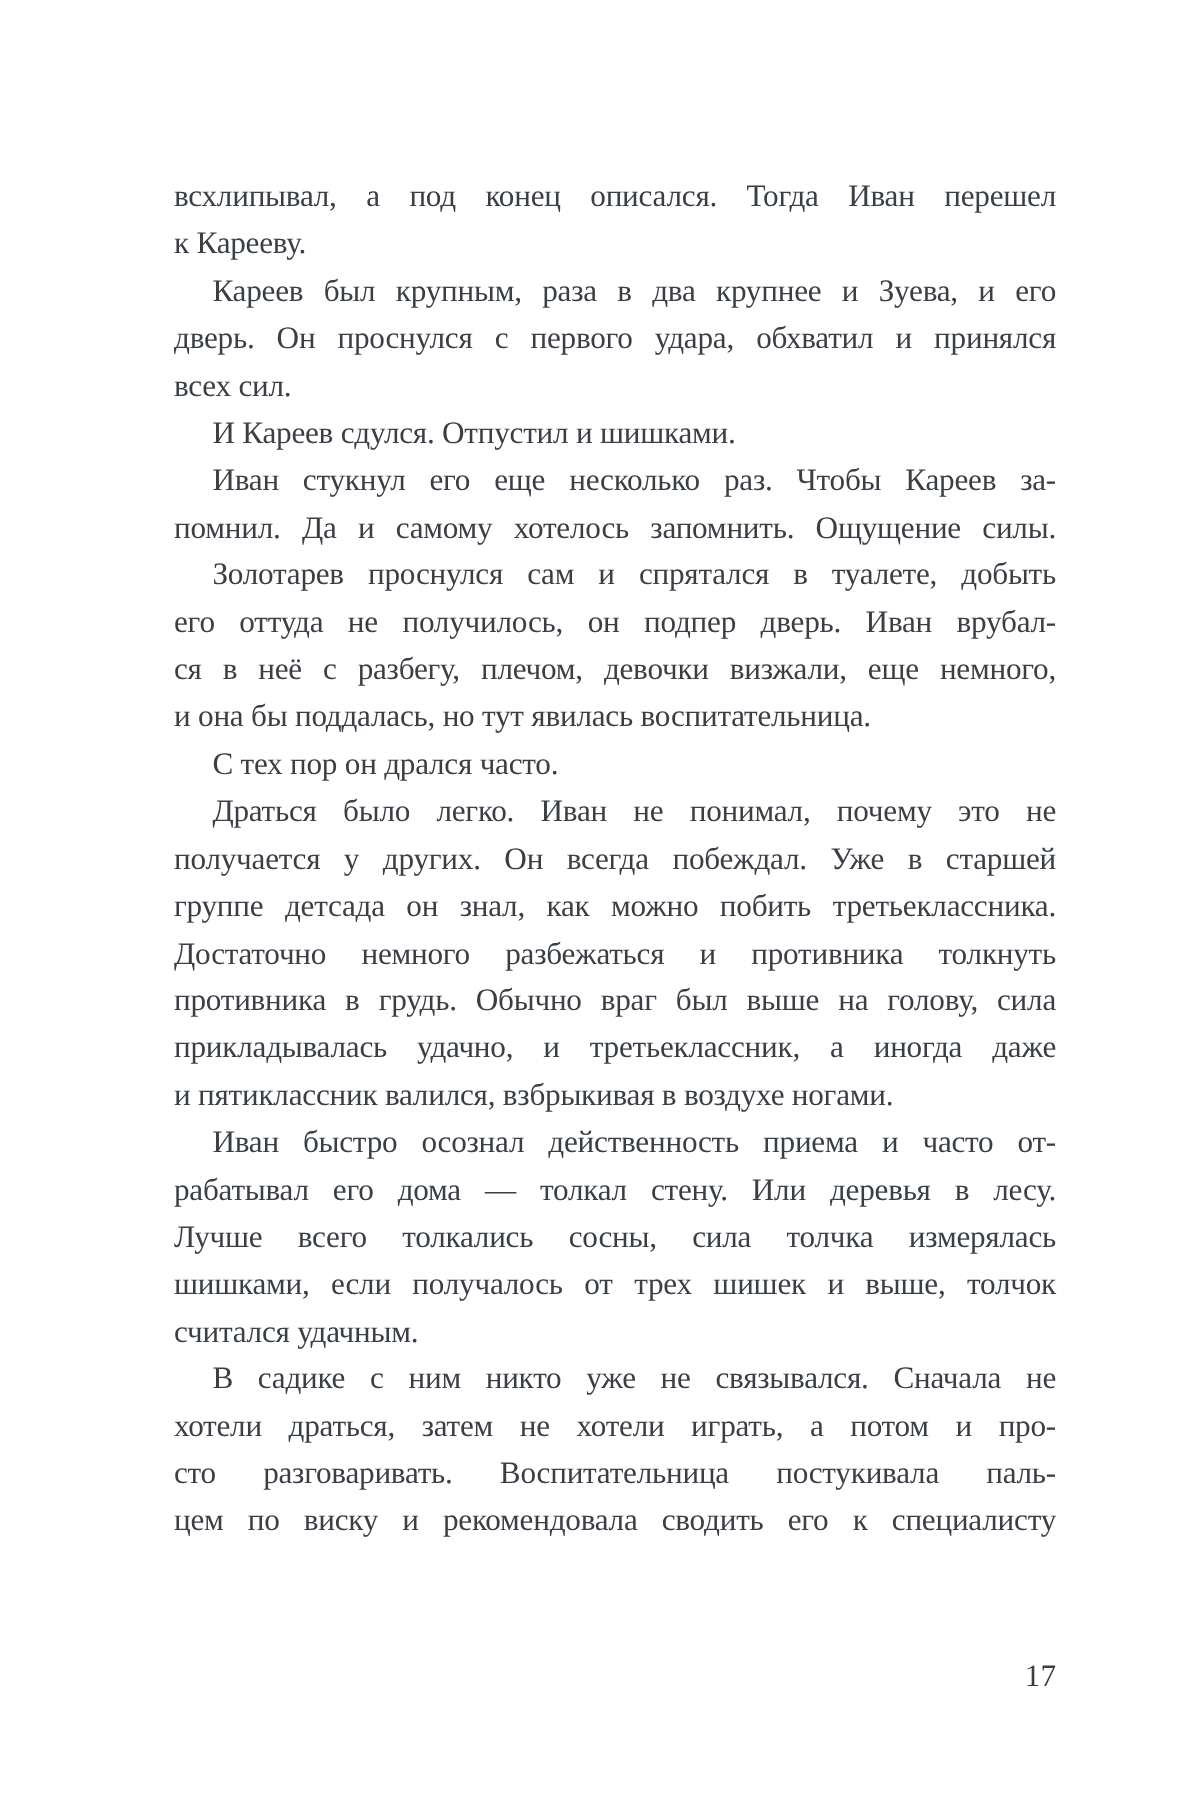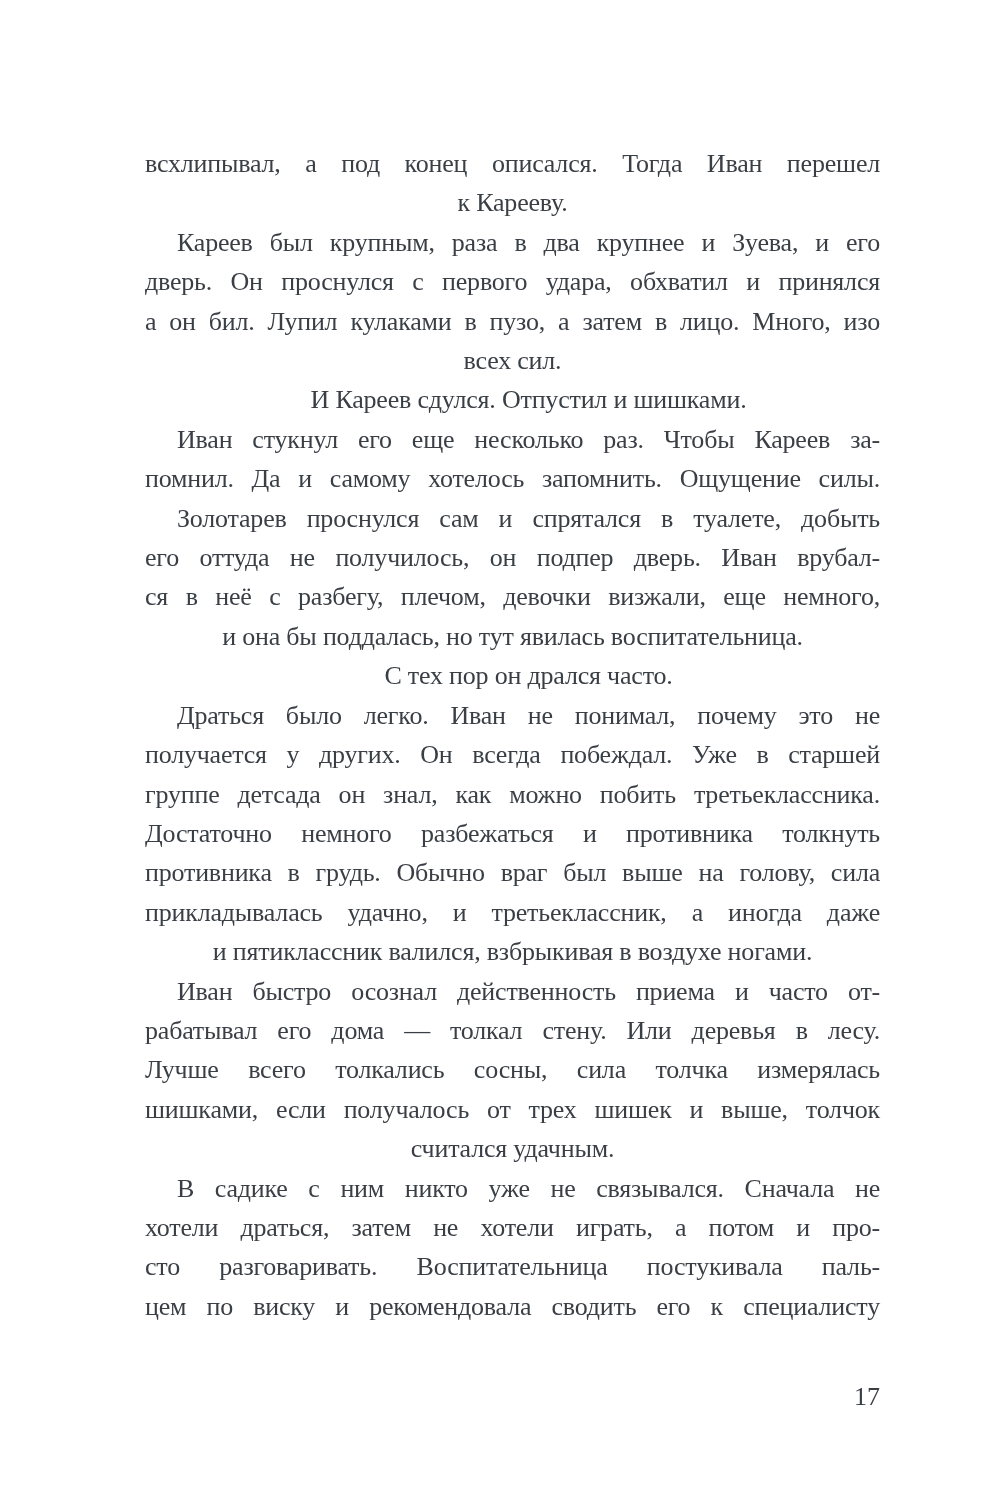--- a/index.html
+++ b/index.html
@@ -20,21 +20,21 @@
     position: absolute;
     left: 145px;
     top: 116px;
     width: 735px;
     margin-top: 28px;
   }
   .line {
     font-size: 26px;
     line-height: 39.4px;
     letter-spacing: -0.2px;
-    text-align: center;
+    text-align: left;
     white-space: normal;
   }
   .line.just {
     text-align: justify;
     text-align-last: justify;
   }
   .line.indent {
     text-indent: 32px;
   }
   .page-number {
@@ -52,21 +52,20 @@
 
 <div class="sheet">
   <div class="text-block">
       <div class="paragraph">
         <div class="line just">всхлипывал, а под конец описался. Тогда Иван перешел</div>
         <div class="line">к Карееву.</div>
       </div>
       <div class="paragraph">
         <div class="line just indent">Кареев был крупным, раза в два крупнее и Зуева, и его</div>
         <div class="line just">дверь. Он проснулся с первого удара, обхватил и принялся</div>
-        <div class="line just">а он бил. Лупил кулаками в пузо, а затем в лицо. Много, изо</div>
         <div class="line">всех сил.</div>
       </div>
       <div class="paragraph">
         <div class="line indent">И Кареев сдулся. Отпустил и шишками.</div>
       </div>
       <div class="paragraph">
         <div class="line just indent">Иван стукнул его еще несколько раз. Чтобы Кареев за-</div>
         <div class="line just">помнил. Да и самому хотелось запомнить. Ощущение силы.</div>
       </div>
       <div class="paragraph">

